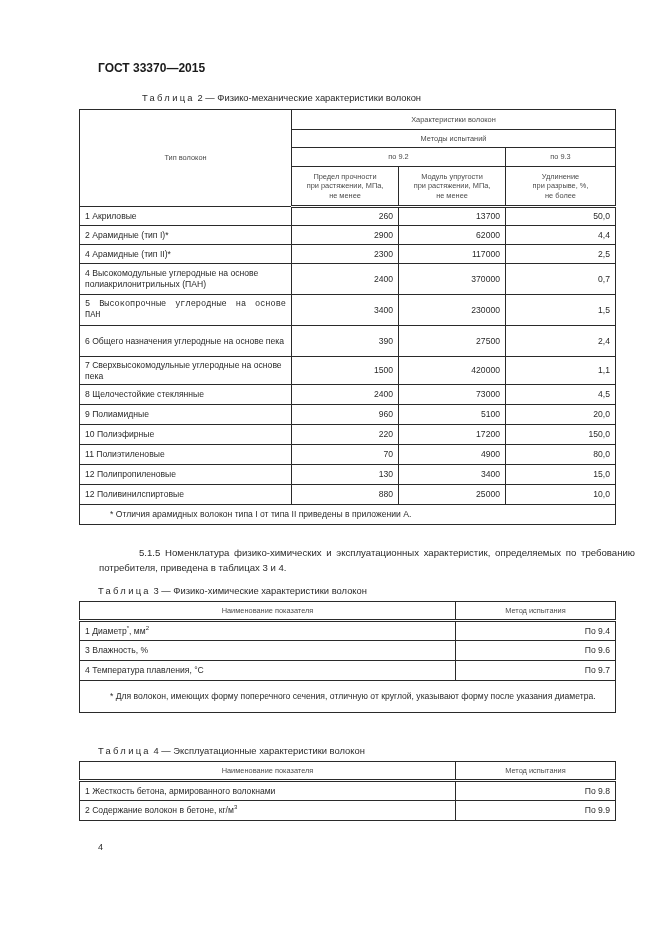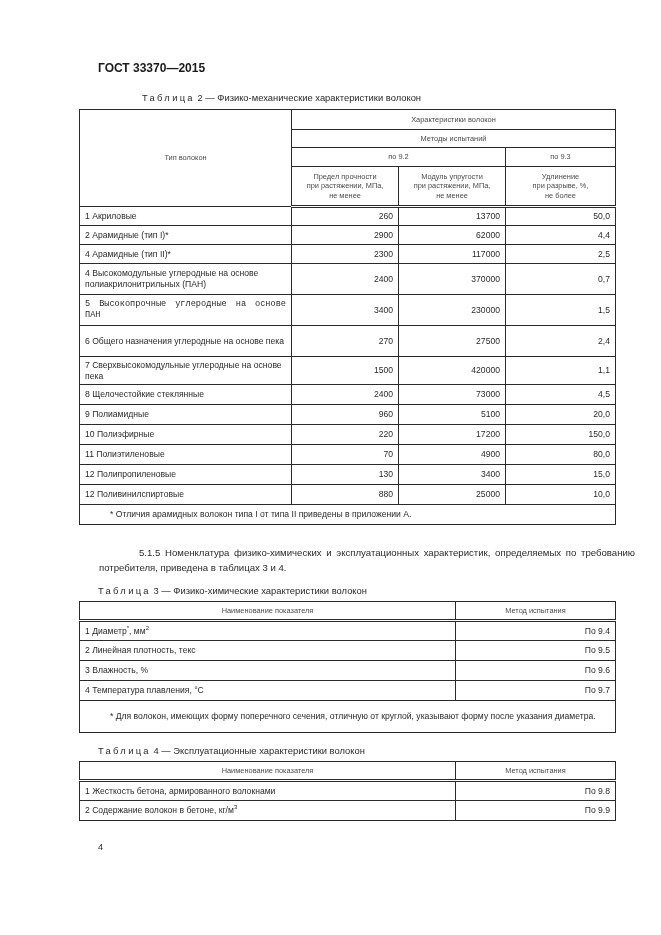--- a/index.html
+++ b/index.html
@@ -83,21 +83,21 @@
         <td class="num">0,7</td>
       </tr>
     <tr style="height:31px;">
         <td style="text-align:justify;font-family:Liberation Mono, monospace;">5 Высокопрочные углеродные на основе ПАН</td>
         <td class="num">3400</td>
         <td class="num">230000</td>
         <td class="num">1,5</td>
       </tr>
     <tr style="height:31px;">
         <td>6 Общего назначения углеродные на основе пека</td>
-        <td class="num">270</td>
+        <td class="num">390</td>
         <td class="num">27500</td>
         <td class="num">2,4</td>
       </tr>
     <tr style="height:28px;margin-left:38px;">
         <td>7 Сверхвысокомодульные углеродные на основе пека</td>
         <td class="num">1500</td>
         <td class="num">420000</td>
         <td class="num">1,1</td>
       </tr>
     <tr style="height:20px;">
@@ -158,24 +158,20 @@
   <tbody>
       <tr class="hdr dbl-bottom" style="height:19px;">
     <td>Наименование показателя</td>
     <td>Метод испытания</td>
   </tr>
   <tr style="height:20px;">
     <td><span>1 Диаметр</span><sup>*</sup><span>, мм</span><sup>2</sup></td>
     <td class="num">По 9.4</td>
   </tr>
   <tr style="height:20px;">
-        <td>2 Линейная плотность, текс</td>
-        <td class="num">По 9.5</td>
-      </tr>
-  <tr style="height:20px;">
         <td>3 Влажность, %</td>
         <td class="num">По 9.6</td>
       </tr>
   <tr style="height:20px;">
         <td>4 Температура плавления, °С</td>
         <td class="num">По 9.7</td>
       </tr>
   <tr style="height:32px;">
     <td colspan="2" style="text-indent:25px; text-align:justify; line-height:13px;">* Для волокон, имеющих форму поперечного сечения, отличную от круглой, указывают форму после указания диаметра.</td>
   </tr>

